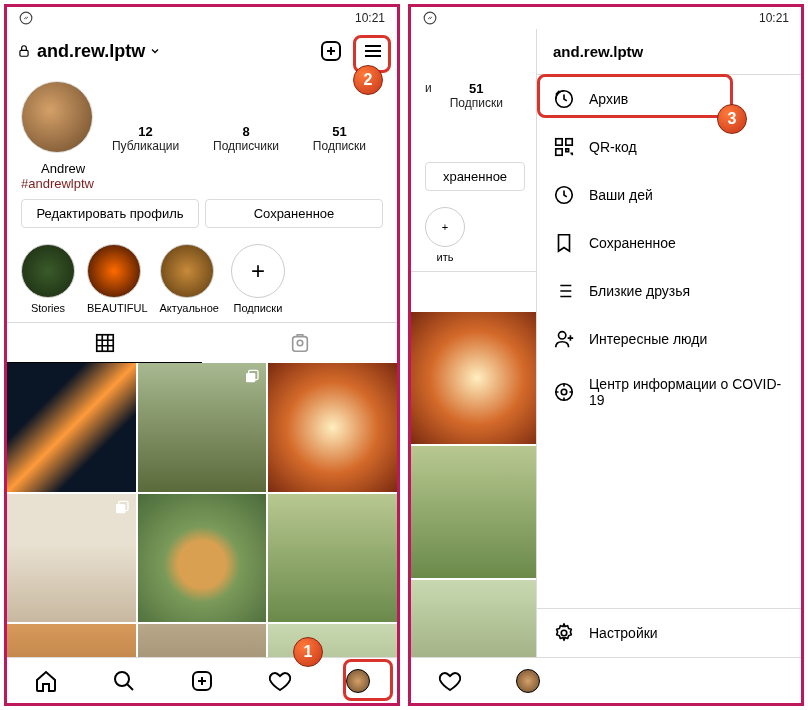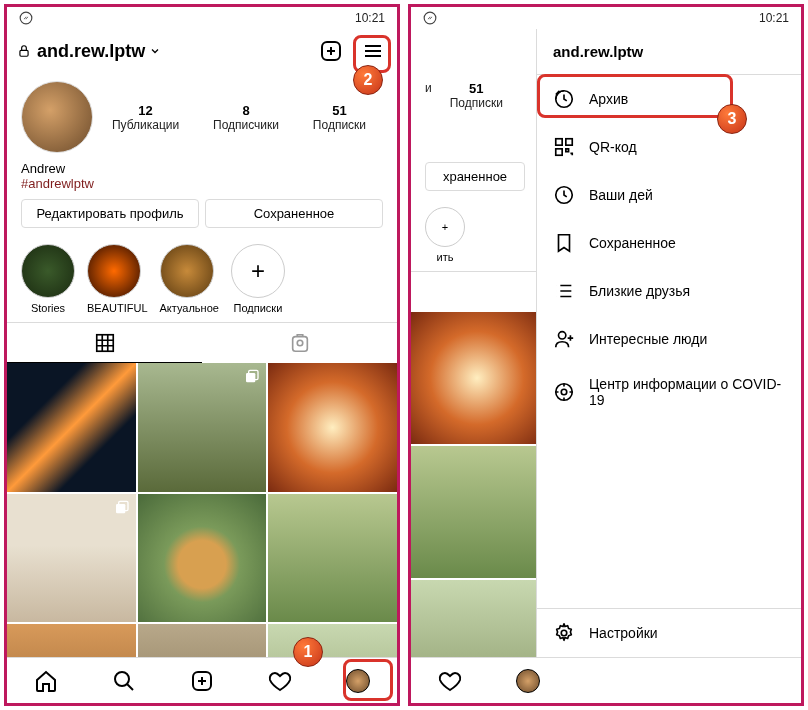--- a/index.html
+++ b/index.html
@@ -8,28 +8,28 @@
 .phone { width: 396px; height: 702px; border: 3px solid #be185d; background: #fff; position: relative; overflow: hidden; }
 
 .statusbar { height: 22px; display: flex; justify-content: space-between; align-items: center; padding: 0 12px; font-size: 12px; color: #222; }
 .statusbar svg { width: 14px; height: 14px; }
 
 .topbar { height: 44px; display: flex; align-items: center; padding: 0 10px; gap: 6px; }
 .username { font-weight: 600; font-size: 18px; display: flex; align-items: center; gap: 4px; }
 .topbar-right { margin-left: auto; display: flex; gap: 14px; align-items: center; }
 .icon-btn { width: 28px; height: 28px; display: flex; align-items: center; justify-content: center; }
 
-.profile-row { display: flex; align-items: center; padding: 8px 14px; gap: 2px; }
+.profile-row { display: flex; align-items: flex-end; padding: 8px 14px; gap: 2px; }
 .avatar { width: 72px; height: 72px; border-radius: 50%; background: radial-gradient(circle at 40% 40%, #d4a068, #6b4a2a); border: 1px solid #ddd; }
 .stats { flex: 1; display: flex; justify-content: space-around; text-align: center; }
 .stat-num { font-size: 13px; font-weight: 600; }
 .stat-lbl { font-size: 12px; color: #222; }
 
 .bio { padding: 0 14px 8px; font-size: 13px; }
-.bio-name { font-weight: 500; }
+.bio-name { font-weight: 500; margin-left: 20px; }
 .bio-link { color: #7f1d1d; }
 
 .btn-row { display: flex; gap: 6px; padding: 0 14px 10px; }
 .btn { flex: 1; border: 1px solid #dbdbdb; border-radius: 4px; padding: 6px; font-size: 13px; font-weight: 500; text-align: center; background: #fff; }
 
 .highlights { display: flex; gap: 12px; padding: 6px 14px 8px; }
 .hl { text-align: center; font-size: 11px; }
 .hl-circ { width: 54px; height: 54px; border-radius: 50%; border: 1px solid #ccc; margin-bottom: 4px; }
 .hl-add { display: flex; align-items: center; justify-content: center; font-size: 24px; color: #000; }
 

